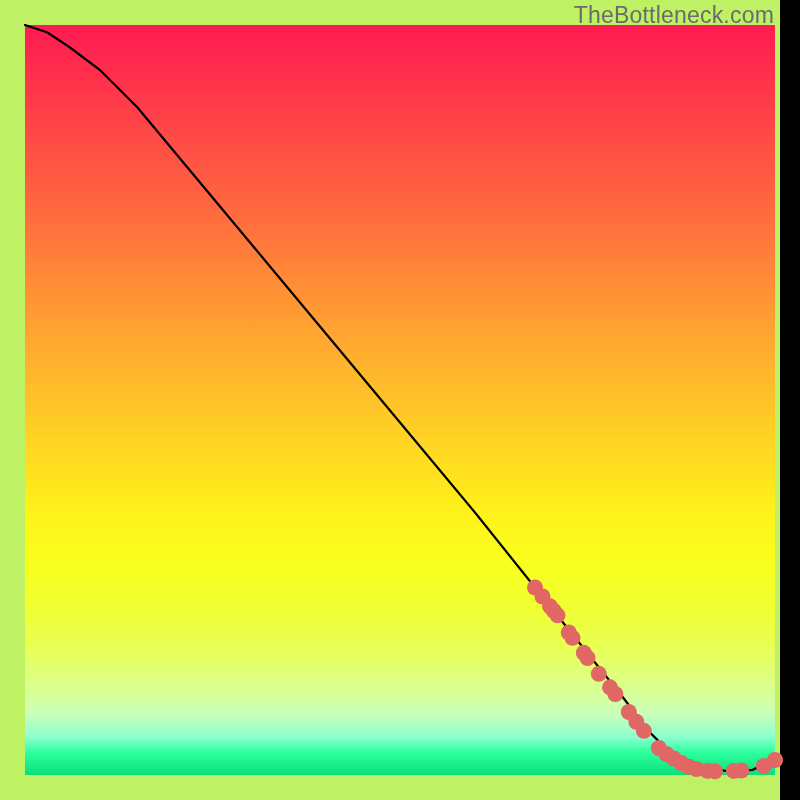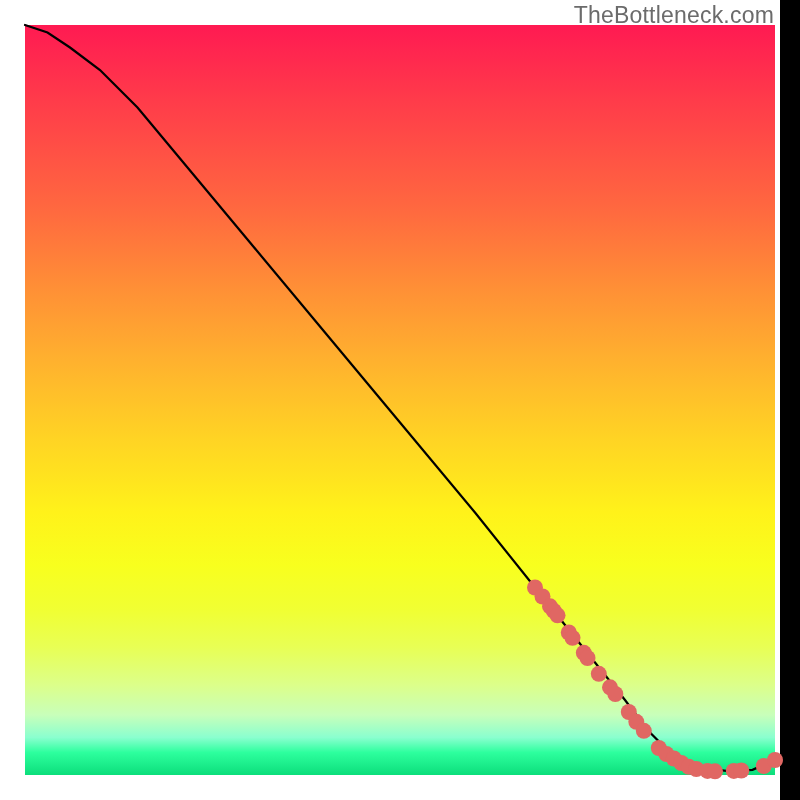--- a/index.html
+++ b/index.html
@@ -8,21 +8,21 @@
     width: 800px;
     height: 800px;
     background: #000;
     overflow: hidden;
     font-family: Arial, Helvetica, sans-serif;
   }
   .frame {
     position: relative;
     width: 780px;
     height: 800px;
-    background: #ffffff;
+    background: #bef264;
   }
   .plot {
     position: absolute;
     left: 25px;
     top: 25px;
     width: 750px;
     height: 750px;
     
     background: linear-gradient(
       to bottom,

